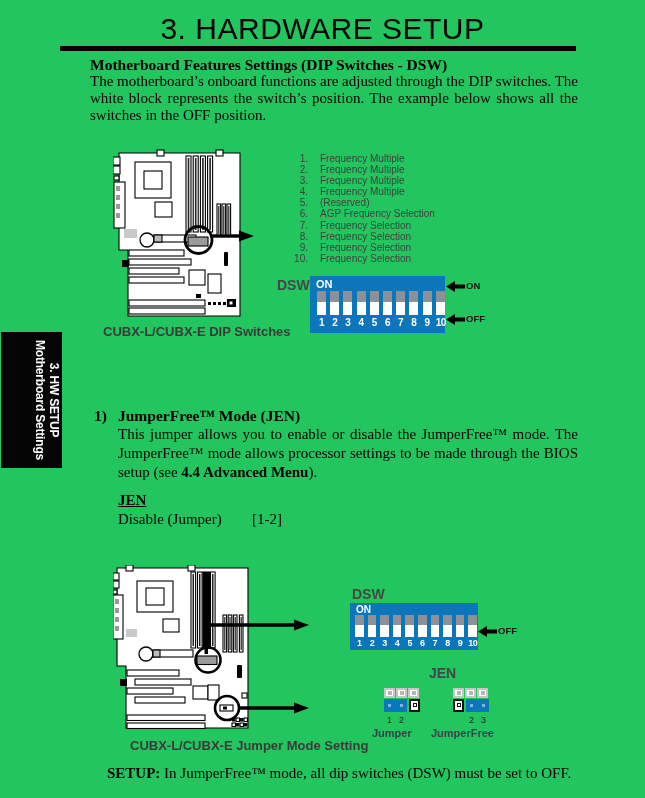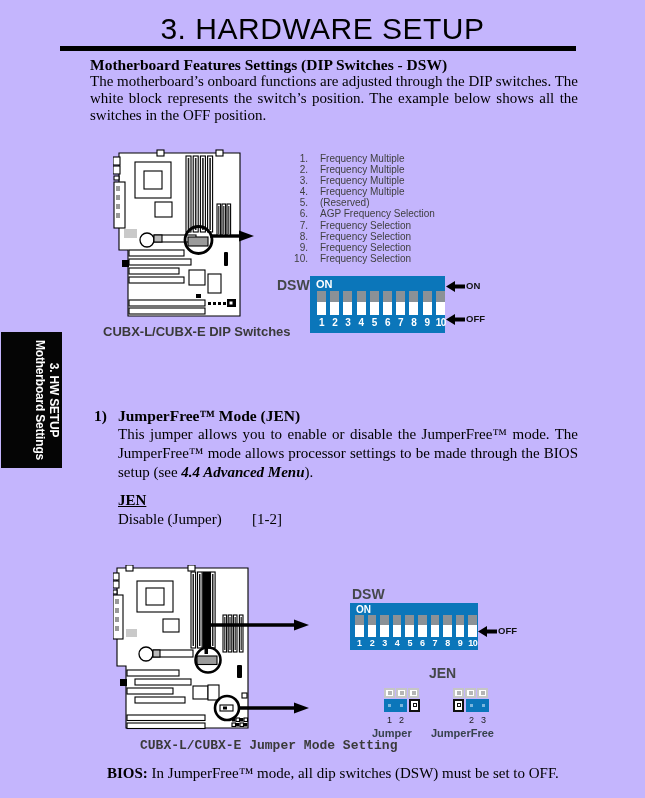--- a/index.html
+++ b/index.html
@@ -1,16 +1,16 @@
 <!DOCTYPE html>
 <html><head>
 <meta charset="utf-8">
 <style>
   html,body{margin:0;padding:0;background:#fff;}
-  .page{position:relative;width:645px;height:798px;background:#c4b5fd;overflow:hidden;
+  .page{position:relative;width:645px;height:798px;background:#22c55e;overflow:hidden;
         font-family:"Liberation Serif",serif;color:#000;}
   .abs{position:absolute;}
 
   
   .title{left:0;top:12px;width:645px;text-align:center;
          font-family:"Liberation Sans",sans-serif;font-size:30px;font-weight:400;letter-spacing:.5px;}
   .rule{left:60px;top:46px;width:516px;height:5px;background:#000;}
 
   .h-bold{font-weight:bold;font-size:15.5px;}
   .sec-head{left:90px;top:56px;width:500px;}
@@ -69,21 +69,21 @@
         font-size:9px;color:#1c1c1c;}
   .jlabel{font-family:"Liberation Sans",sans-serif;font-weight:600;font-size:11px;color:#37424d;text-align:left;}
 
   
   .caption{font-family:"Liberation Sans",sans-serif;font-weight:bold;font-size:13px;color:#3a3a3a;white-space:nowrap;}
 
   
   .sec1-index{left:94px;top:407px;font-weight:bold;font-size:15.5px;}
   .sec1-head{left:118px;top:407px;font-weight:bold;font-size:15.5px;}
   .sec1-body{left:118px;top:425px;width:460px;font-size:15px;line-height:19px;text-align:justify;}
-  .emph{font-weight:bold;font-style:italic;margin-top:36px;}
+  .emph{font-weight:bold;margin-top:36px;}
 
   .jtable{left:118px;top:492px;font-size:15px;}
   .jtable .trow{display:flex;height:18.5px;}
   .jtable .c1{width:134px;}
   .jtable .thead span{font-weight:bold;text-decoration:underline;}
 
   .note{left:107px;top:765px;width:475px;font-size:15px;}
   .note b{font-weight:bold;}
 
   svg{display:block;}
@@ -374,21 +374,21 @@
       <polygon points="181,54.5 196,60 181,65.5" fill="#000" stroke="none"></polygon>
 
       <rect x="107" y="140" width="13" height="6" fill="#fff" stroke="#000"></rect>
       <rect x="110" y="141.5" width="4" height="3" fill="#000" stroke="none"></rect>
       <circle cx="114" cy="143" r="12" stroke-width="2.6"></circle>
 
       <line x1="126" y1="143" x2="182" y2="143" stroke-width="3.4"></line>
       <polygon points="181,137.5 196,143 181,148.5" fill="#000" stroke="none"></polygon>
     </g>
   </svg>
-  <div class="abs caption" style="left:140px;top:738px;font-family:Liberation Mono, monospace;">CUBX-L/CUBX-E Jumper Mode Setting</div>
+  <div class="abs caption" style="left:130px;top:738px;">CUBX-L/CUBX-E Jumper Mode Setting</div>
 
   <div class="abs dsw-label" style="left:352px;top:586px;">DSW</div>
   <div class="abs dsw-block dsw2">
     <span class="dsw-on">ON</span>
     <div class="sw-row">
       <div class="sw2">
           <div class="sw-slot"></div>
           <div class="sw-knob"></div>
         </div>
       <div class="sw2">
@@ -477,15 +477,15 @@
       <div class="jcap" style="left:13px;">
           <i style="left:4px;"></i>
           <i style="left:16px;"></i>
         </div>
     </div>
     <span class="jnum" style="left:13px;top:27px;">2</span>
     <span class="jnum" style="left:25px;top:27px;">3</span>
   </div>
   <div class="abs jlabel" style="left:431px;top:727px;width:80px;">JumperFree</div>
 
-  <div class="abs note"><b>BIOS:</b><span> In JumperFree™ mode, all dip switches (DSW) must be set to OFF.</span></div>
+  <div class="abs note"><b>SETUP:</b><span> In JumperFree™ mode, all dip switches (DSW) must be set to OFF.</span></div>
 
 </div>
 
 </body></html>

